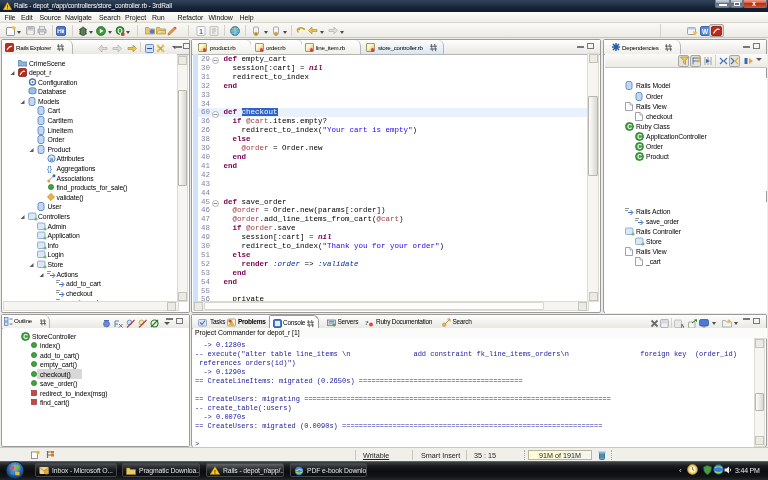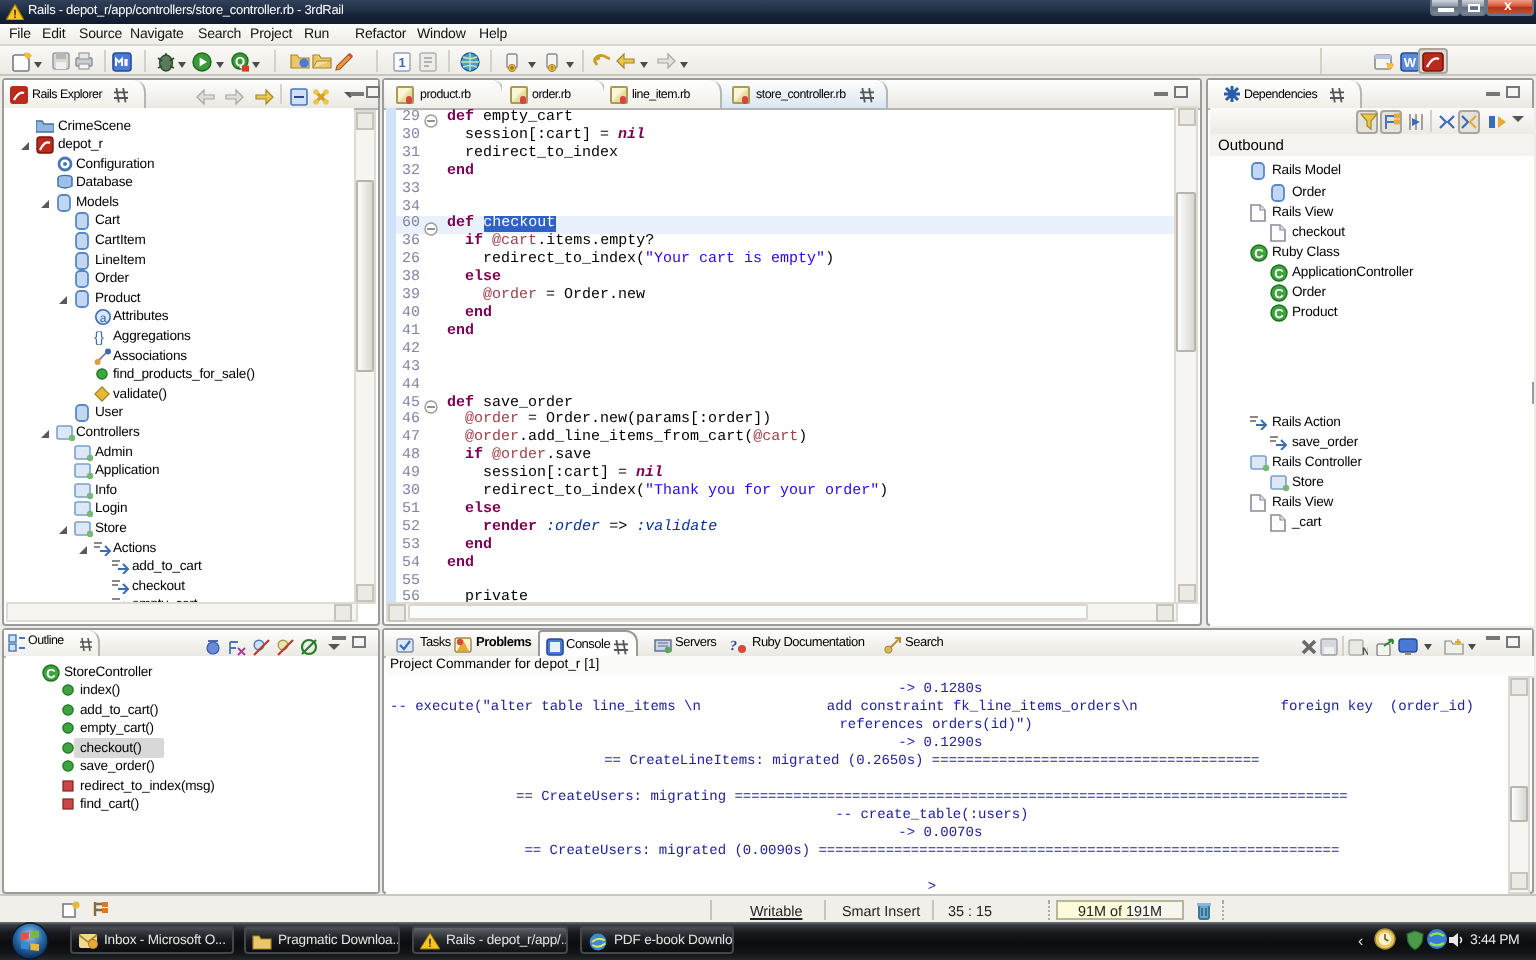--- a/index.html
+++ b/index.html
@@ -552,21 +552,20 @@
           <path d="M1 2 L4 5 L1 8" stroke="#3a6cb4" stroke-width="1.1" fill="none"></path>
           <path d="M8 2 L5 5 L8 8" stroke="#e8a83a" stroke-width="1.1" fill="none"></path>
         </svg>
         <svg style="position:absolute;left:140px;top:15.5px" width="10" height="10">
           <rect x="0.5" y="2" width="3" height="6" fill="#3a6cb4"></rect>
           <polygon points="5,2 9,5 5,8" fill="#e8a83a"></polygon>
         </svg>
         <div style="position:absolute;left:152px;top:18px;width:0;height:0;border-left:3px solid transparent;border-right:3px solid transparent;border-top:3.5px solid #555;"></div>
       </div>
 
-    <div style="position:absolute;left:1px;top:27px;width:162px;height:11px;background:#f4f3ef;border-bottom:1px solid #d7d5cc;font-size:7.5px;color:#000;line-height:11px;"><span style="margin-left:4px">Outbound</span></div>
     <div id="depstree" style="position:absolute;left:1px;top:38px;width:162px;height:113px;background:#fff;">
       <div style="position:absolute;left:20px;top:3px;width:10px;height:9px;">
           <svg width="8" height="9">
             <rect x="1" y="0.5" width="6" height="8" rx="2" fill="#c2d8f2" stroke="#5a88c4" stroke-width="0.9"></rect>
           </svg>
         </div>
       <div class="trow" style="left:31px;top:3px;">Rails Model</div>
       <div style="position:absolute;left:30px;top:13.5px;width:10px;height:9px;">
           <svg width="8" height="9">
             <rect x="1" y="0.5" width="6" height="8" rx="2" fill="#c2d8f2" stroke="#5a88c4" stroke-width="0.9"></rect>
@@ -828,21 +827,21 @@
         <div class="tcaret" style="left:520px;top:7.0px;"></div>
         <svg style="position:absolute;left:530px;top:3.5px" width="10" height="9">
           <path d="M0.5 2 L0.5 8 L9.5 8 L9.5 3 L4.5 3 L3.5 1.5 L0.5 1.5 Z" fill="#f0f0ec" stroke="#8a8a86" stroke-width="0.6"></path>
           <path d="M7 0.5 L7 3.5 M5.5 2 L8.5 2" stroke="#e8a820" stroke-width="1"></path>
         </svg>
         <div class="tcaret" style="left:542px;top:7.0px;"></div>
       </div>
     <div class="minbar" style="right:16px;top:3px;"></div>
     <div class="minmax" style="right:6px;top:3px;"></div>
     <div style="position:absolute;left:1px;top:13px;width:574px;height:10px;background:#fbfbf9;border-bottom:1px solid #ddd;font-size:6.8px;color:#000;line-height:10px;"><span style="margin-left:2px">Project Commander for depot_r [1]</span></div>
-    <div id="context" style="position:absolute;left:1px;top:23px;width:563px;height:109px;background:#fff;overflow:hidden;text-align:center;">
+    <div id="context" style="position:absolute;left:1px;top:23px;width:563px;height:109px;background:#fff;overflow:hidden;">
         <div class="con" style="left:2px;top:3px;">  -&gt; 0.1280s
 -- execute("alter table line_items \n               add constraint fk_line_items_orders\n                 foreign key  (order_id)
  references orders(id)")
   -&gt; 0.1290s
 == CreateLineItems: migrated (0.2650s) =======================================
 
 == CreateUsers: migrating =========================================================================
 -- create_table(:users)
   -&gt; 0.0070s
 == CreateUsers: migrated (0.0090s) ==============================================================
@@ -859,21 +858,21 @@
     <svg class="abs" style="left:31px;top:2px" width="9" height="9">
         <rect x="0.5" y="2" width="6" height="6.5" fill="#fff" stroke="#7a7a8a" stroke-width="0.8"></rect>
         <circle cx="7" cy="2.5" r="1.8" fill="#e8b83a"></circle>
       </svg>
     <svg class="abs" style="left:46px;top:2px" width="9" height="9">
         <path d="M1.5 1 L1.5 8 M1.5 2 L6 2 M1.5 5 L6 5" stroke="#8a6a3a" stroke-width="1.2"></path>
         <rect x="5" y="1" width="3" height="2.5" fill="#d87a2a"></rect>
         <rect x="5" y="4" width="3" height="2.5" fill="#d87a2a"></rect>
       </svg>
     <div class="ssep" style="left:355px"></div>
-    <div class="abs" style="left:375px;top:3px;text-decoration:underline;">Writable</div>
+    <div class="abs" style="left:363px;top:3px;text-decoration:underline;">Writable</div>
     <div class="ssep" style="left:412px"></div>
     <div class="abs" style="left:421px;top:3px;">Smart Insert</div>
     <div class="ssep" style="left:466px"></div>
     <div class="abs" style="left:474px;top:3px;">35 : 15</div>
     <div class="ssep" style="left:524px;border-left:1px dotted #aaa;background:none;"></div>
     <div class="abs" style="left:528px;top:1.5px;width:64px;height:10px;border:1px solid #b8b69a;background:linear-gradient(90deg,#fdfbda 0%,#fdfbda 58%,#f7f6ee 58%,#f7f6ee 100%);box-sizing:border-box;text-align:center;line-height:9px;">91M of 191M</div>
     <svg class="abs" style="left:598px;top:2px" width="8" height="10">
         <rect x="1.5" y="2.5" width="5" height="7" rx="1" fill="#6aa8c8" stroke="#3a7898"></rect>
         <rect x="0.5" y="1.5" width="7" height="1.5" fill="#88b8d8"></rect>
         <path d="M3 4 L3 8 M5 4 L5 8" stroke="#2a5878" stroke-width="0.7"></path>

